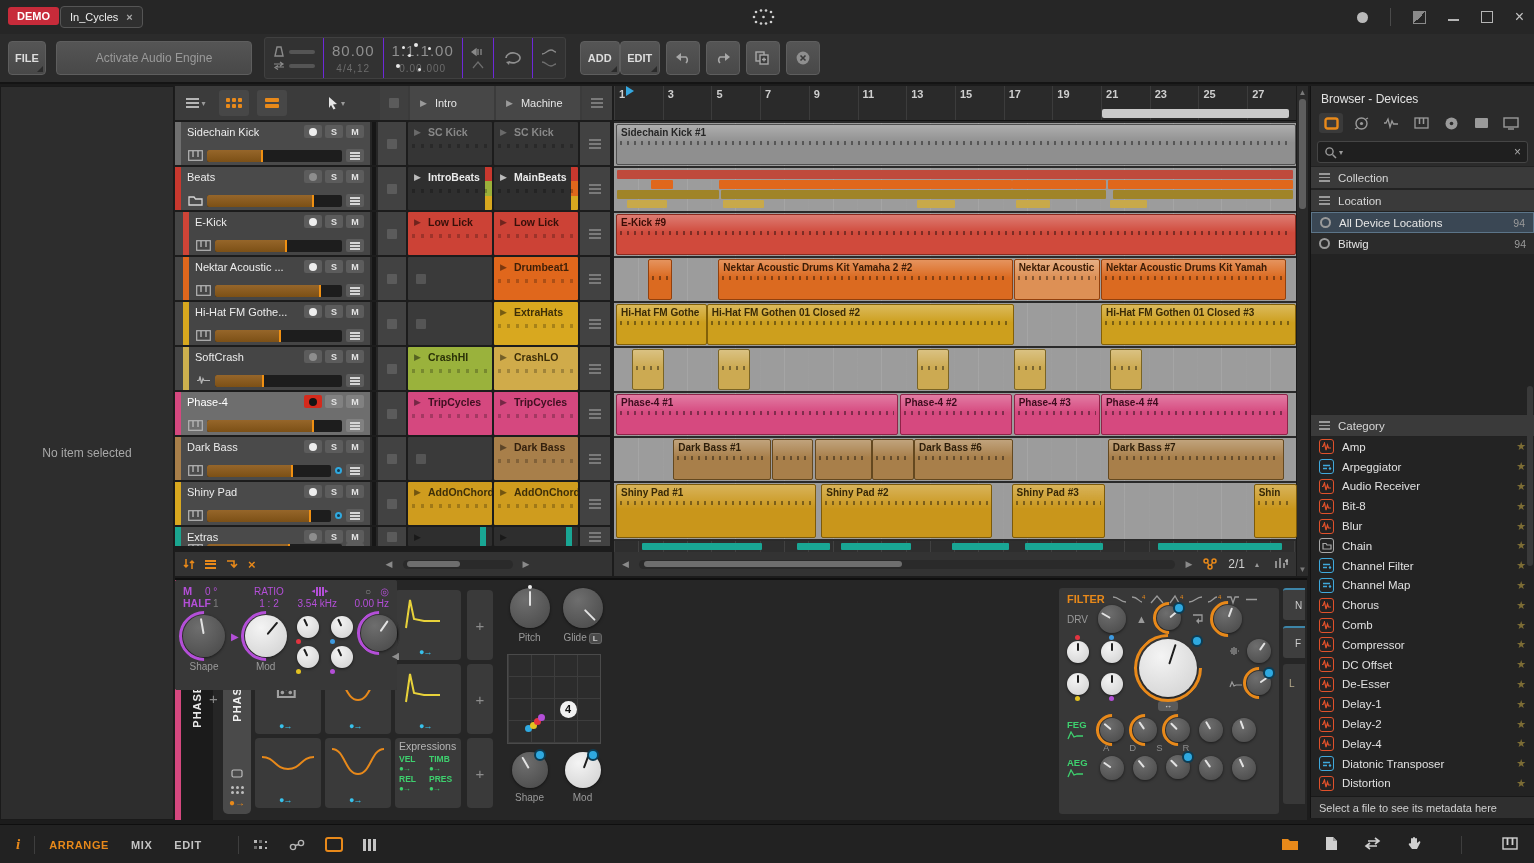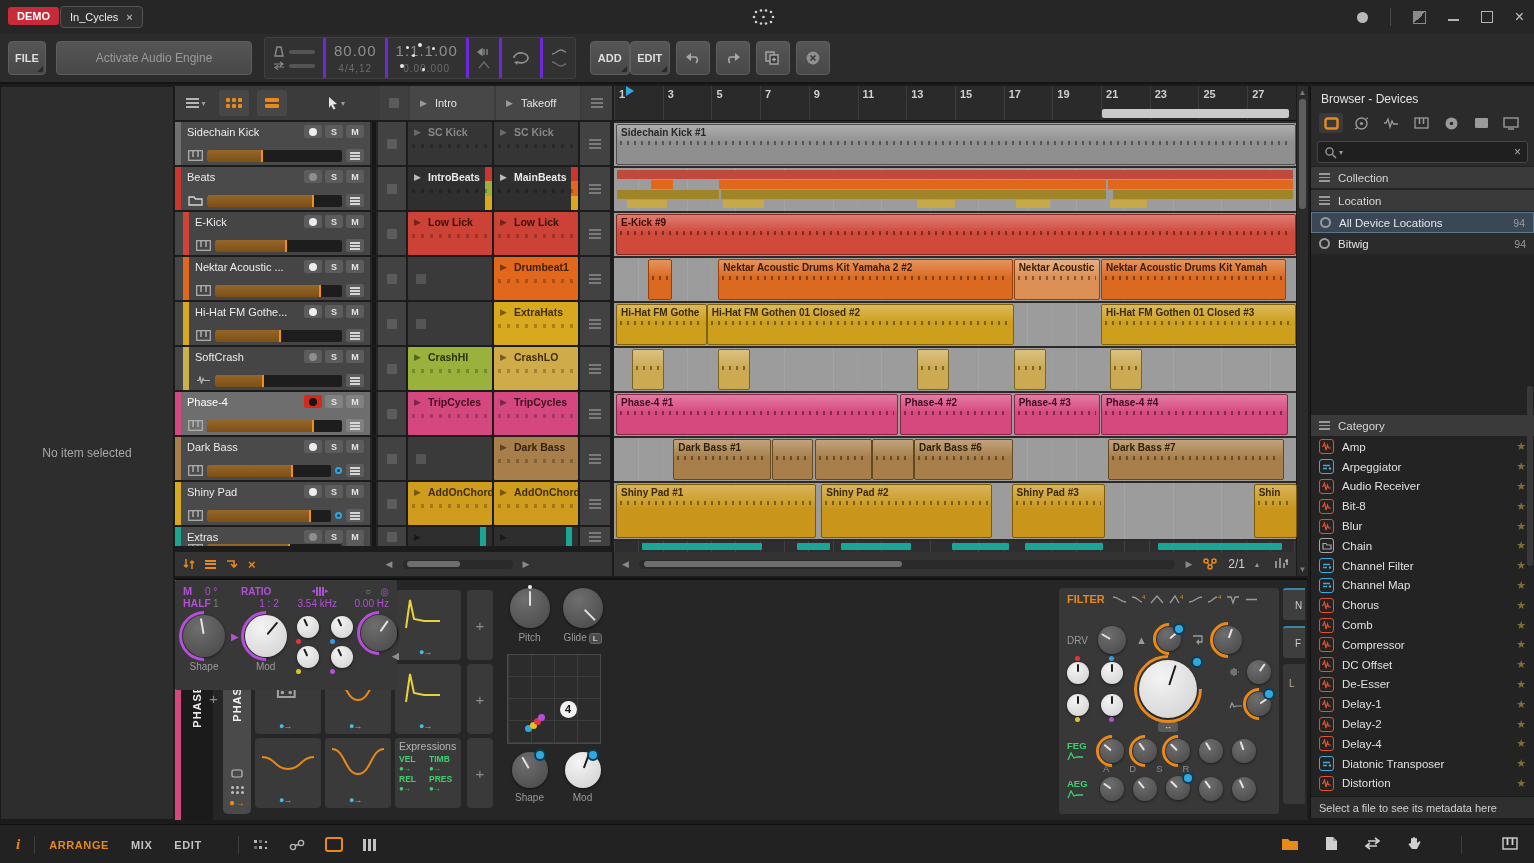--- a/index.html
+++ b/index.html
@@ -17,21 +17,21 @@
   .wmax{width:10px;height:10px;border:1.5px solid #b5b5b5}
   .wsplit{width:11px;height:11px;border:1.5px solid #8a8a8a;background:linear-gradient(135deg,#8a8a8a 50%,transparent 50%)}
   .wclose{font-size:16px;color:#c5c5c5;line-height:10px}
   
   .toolbar{position:absolute;left:0;top:34px;width:1534px;height:48px;background:#2b2b2b;border-bottom:2px solid #141414;display:flex;align-items:center}
   .tbtn{position:relative;background:linear-gradient(#555,#484848);border:1px solid #5e5e5e;border-radius:4px;color:#ddd;font-size:11px;font-weight:bold;font-family:inherit;height:34px;display:flex;align-items:center;justify-content:center}
   .tbtn.file{width:38px;margin-left:8px}
   .tbtn.activate{width:196px;margin-left:10px;color:#9a9a9a;font-weight:normal;font-size:12px}
   .tbtn.corner::after{content:"";position:absolute;right:2px;bottom:2px;border-style:solid;border-width:0 0 6px 6px;border-color:transparent transparent #2b2b2b transparent}
   .transport{margin-left:12px;height:40px;background:#323232;border:1px solid #404040;border-radius:3px;display:flex;align-items:stretch}
-  .tseg{border-right:3px solid #6d28d9;display:flex;flex-direction:column;justify-content:center;align-items:center;padding:0 8px;gap:4px}
+  .tseg{border-right:1px solid #6d28d9;display:flex;flex-direction:column;justify-content:center;align-items:center;padding:0 8px;gap:4px}
   .tseg:last-child{border-right:none}
   .tico-row{display:flex;align-items:center;gap:4px}
   .tbar{width:26px;height:4px;background:#555;border-radius:2px}
   .tnum .big{font-size:15px;color:#8f8f8f;letter-spacing:1px}
   .tnum .small{font-size:10px;color:#6c6c6c;letter-spacing:1px}
   .tnum{text-align:center}
   .posdots i{position:absolute;background:#e8e8e8;border-radius:50%}
   .tbtn.ico{width:34px;margin-left:6px;color:#a8a8a8}
   .addedit{margin-left:14px;display:flex}
   .tbtn.ae{width:40px;margin-left:0}
@@ -199,21 +199,21 @@
   .xypad{position:relative;margin:10px 4px 8px 4px;width:92px;height:88px;background:#2c2c2c;border:1px solid #4a4a4a;background-image:repeating-linear-gradient(90deg,#3d3d3d 0 1px,transparent 1px 23px),repeating-linear-gradient(0deg,#3d3d3d 0 1px,transparent 1px 22px)}
   .xyd{position:absolute;width:7px;height:7px;border-radius:50%}
   .xybadge{position:absolute;left:56%;top:52%;width:17px;height:17px;background:#f2f2f2;border-radius:50%;color:#111;font-size:11px;display:flex;align-items:center;justify-content:center}
   .pkrow2{display:flex;justify-content:space-around}
   .pkrow2 .bdot{top:-3px;right:2px}
   
   .osc{position:absolute;width:222px;height:110px;background:#383838;border-radius:3px;box-sizing:border-box;padding:5px 8px}
   .oh1,.oh2{display:flex;align-items:center;font-size:10px}
   .oh1 b{color:var(--oc);width:22px;font-size:11px}
   .oph{color:var(--oc);width:36px}
-  .orlbl{color:var(--oc);font-weight:bold;width:56px;text-align:left}
+  .orlbl{color:var(--oc);font-weight:normal;width:56px;text-align:center}
   .ospread{width:46px;display:flex;align-items:center;justify-content:center;gap:1px;color:var(--oc)}
   .ospread .sb{width:2px;height:9px;background:var(--oc)}
   .ospread i{font-style:normal;font-size:7px}
   .ocirc{flex:1;text-align:right;color:#8a8a8a}
   .ocirc2{width:18px;text-align:right;color:var(--oc)}
   .oh2 b{color:var(--oc);width:30px;font-size:10.5px}
   .omn{color:#7e7e7e;width:28px}
   .orat{color:var(--oc);width:56px;text-align:center}
   .ost{color:var(--oc);flex:1;text-align:right}
   .ohz{color:var(--oc);width:52px;text-align:right}
@@ -224,21 +224,21 @@
   .ominis{display:grid;grid-template-columns:24px 24px;grid-gap:8px 10px;margin-left:4px;margin-top:1px}
   .mini{width:22px;height:22px}
   .ovolwrap{margin-left:auto;position:relative;text-align:center}
   .ovol{width:36px;height:36px}
   .ospk{position:absolute;right:-2px;bottom:-8px;color:#8f8f8f;font-size:9px}
   
   .filter{position:absolute;left:884px;top:8px;width:220px;height:226px;background:#383838;border-radius:3px;box-sizing:border-box;padding:5px 8px;overflow:hidden}
   .frow1{display:flex;align-items:center;gap:5px}
   .flbl{color:#e8891a;font-weight:bold;font-size:11px;margin-right:2px}
   .ficons{display:flex;gap:4px;align-items:center}
-  .frow2{display:flex;align-items:center;gap:10px;margin-top:21px}
+  .frow2{display:flex;align-items:center;gap:10px;margin-top:0}
   .drv{color:#9a9a9a;font-size:10px}
   .k28{width:28px;height:28px}
   .k24{width:24px;height:24px}
   .pyr{color:#9a9a9a;font-size:11px}
   .loopico{color:#9a9a9a;font-size:11px}
   .fmid{display:flex;margin-top:6px;gap:8px;align-items:flex-start}
   .fminis{display:grid;grid-template-columns:26px 26px;grid-gap:10px 8px;margin-top:2px}
   .bigknob{width:58px;height:58px;margin:0 4px}
   .bigknob::before{content:"";position:absolute;inset:-5px;border-radius:50%;border:3.5px solid transparent;border-top-color:#e8891a;border-left-color:#e8891a;border-bottom-color:#e8891a;transform:rotate(-45deg)}
   .kt{display:block;margin:2px auto 0;width:20px;height:10px;background:#5a5a5a;border-radius:3px;color:#ddd;font-size:8px;text-align:center;line-height:10px}
@@ -452,21 +452,21 @@
       </span>
       <span class="thstop">
           <i></i>
         </span>
       <span class="thscene">
           <span class="tri">▶</span>
           <span>Intro</span>
         </span>
       <span class="thscene">
           <span class="tri">▶</span>
-          <span>Takeoff</span>
+          <span>Machine</span>
         </span>
       <span class="thlast">
           <span class="linesico">
             <i></i>
             <i></i>
             <i></i>
           </span>
         </span>
     </div>
 

